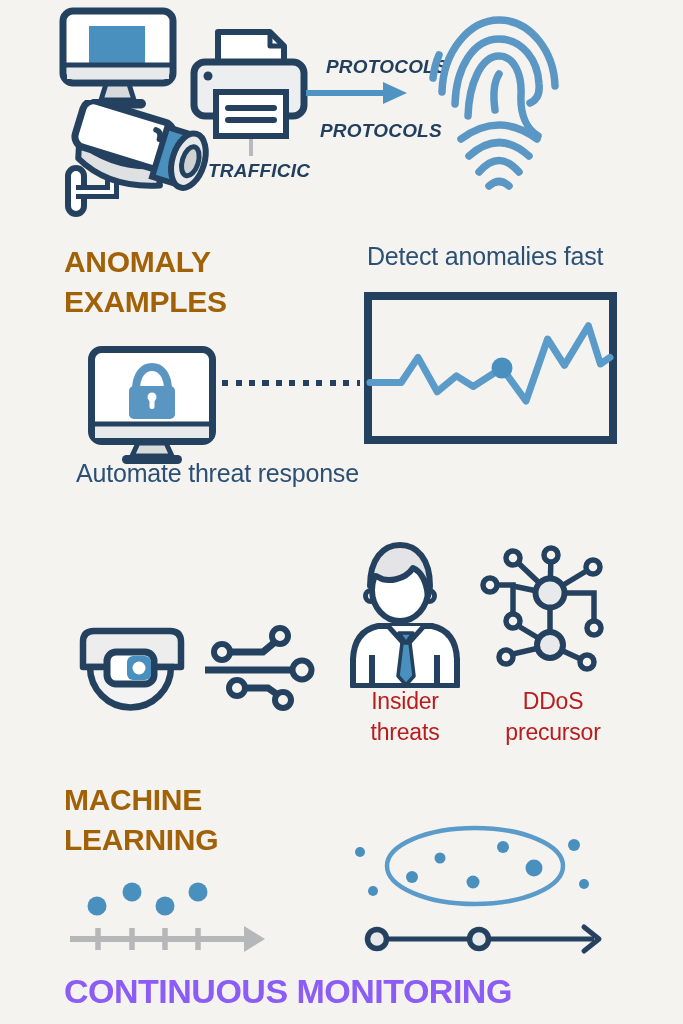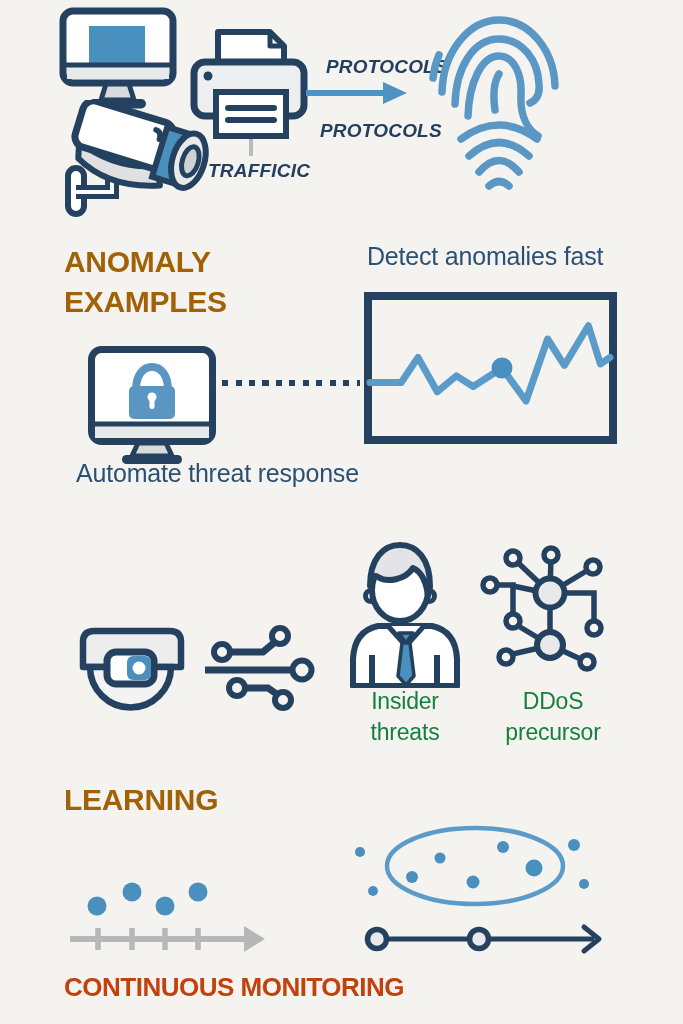--- a/index.html
+++ b/index.html
@@ -12,29 +12,29 @@
   .sec-title{
     font-family:"Liberation Sans",sans-serif;font-weight:bold;
     font-size:30px;line-height:40px;color:#a16207;letter-spacing:-0.3px;
   }
   .caption{
     font-family:"Liberation Sans",sans-serif;font-size:25px;line-height:27px;
     color:#2b5074;letter-spacing:-0.2px;
   }
   .icon-label{
     font-family:"Liberation Sans",sans-serif;font-size:23px;line-height:31px;
-    color:#15803d;text-align:center;letter-spacing:-0.2px;
+    color:#b91c1c;text-align:center;letter-spacing:-0.2px;
   }
   .flow-label{
     font-family:"Liberation Sans",sans-serif;font-weight:bold;font-style:italic;
     font-size:19px;color:#223f5e;letter-spacing:0.2px;
   }
   .footer-title{
     font-family:"Liberation Sans",sans-serif;font-weight:bold;
-    font-size:26px;color:#c2410c;letter-spacing:-0.5px;
+    font-size:34px;color:#8b5cf6;letter-spacing:-0.5px;
   }
   .dotted-line{
     height:6px;
     background:repeating-linear-gradient(90deg,#24425f 0 6px,transparent 6px 13.5px);
   }
 </style>
 </head>
 <body>
 
 <div class="canvas">
@@ -195,20 +195,21 @@
     <div>Insider</div>
     <div>threats</div>
   </div>
 
   <div class="abs icon-label" style="left:478px;top:686px;width:150px">
     <div>DDoS</div>
     <div>precursor</div>
   </div>
 
   <div class="abs sec-title" style="left:64px;top:780px">
+    <div>MACHINE</div>
     <div>LEARNING</div>
   </div>
 
 
   <svg class="abs" style="left:340px;top:818px" width="285" height="100" viewBox="0 0 285 100">
     <g id="cluster-plot">
         <ellipse cx="135" cy="48" rx="88" ry="38" fill="none" stroke="#5b9bc9" stroke-width="4.5"></ellipse>
         <circle cx="20" cy="34" r="5" fill="#4a90bf"></circle>
         <circle cx="33" cy="73" r="5" fill="#4a90bf"></circle>
         <circle cx="72" cy="59" r="6" fill="#4a90bf"></circle>

